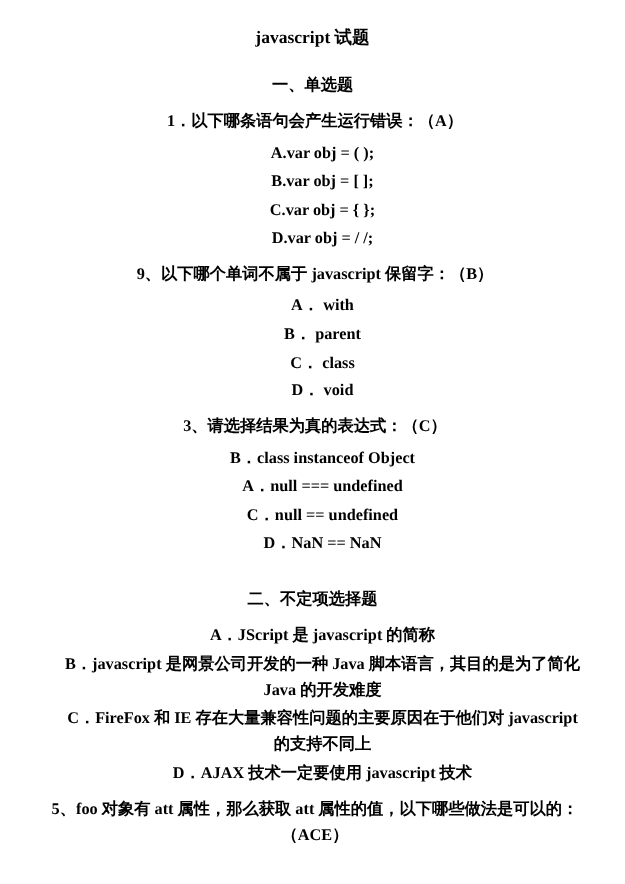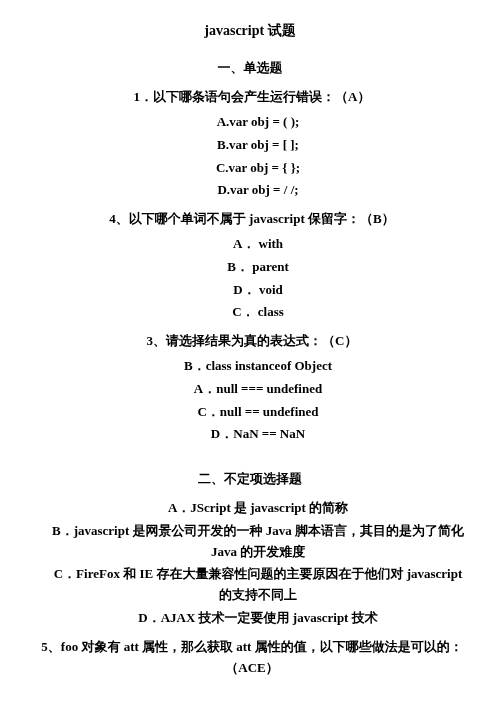--- a/index.html
+++ b/index.html
@@ -58,26 +58,26 @@
     <div>1．以下哪条语句会产生运行错误：（A）</div>
     <div class="option-block">
       <div class="option">A.var   obj   =   (   );</div>
       <div class="option">B.var   obj   =   [   ];</div>
       <div class="option">C.var   obj   =   {   };</div>
       <div class="option">D.var   obj   =   /   /;</div>
     </div>
   </div>
 
   <div class="question">
-    <div>4、以下哪个单词不属于 javascript 保留字：（B）</div>
+    <div>9、以下哪个单词不属于 javascript 保留字：（B）</div>
     <div class="option-block">
       <div class="option">A． with</div>
       <div class="option">B． parent</div>
+      <div class="option">C． class</div>
       <div class="option">D． void</div>
-      <div class="option">C． class</div>
     </div>
   </div>
 
   <div class="question">
     <div>3、请选择结果为真的表达式：（C）</div>
     <div class="option-block">
       <div class="option">B．class   instanceof   Object</div>
       <div class="option">A．null   ===   undefined</div>
       <div class="option">C．null   ==   undefined</div>
       <div class="option">D．NaN   ==   NaN</div>

